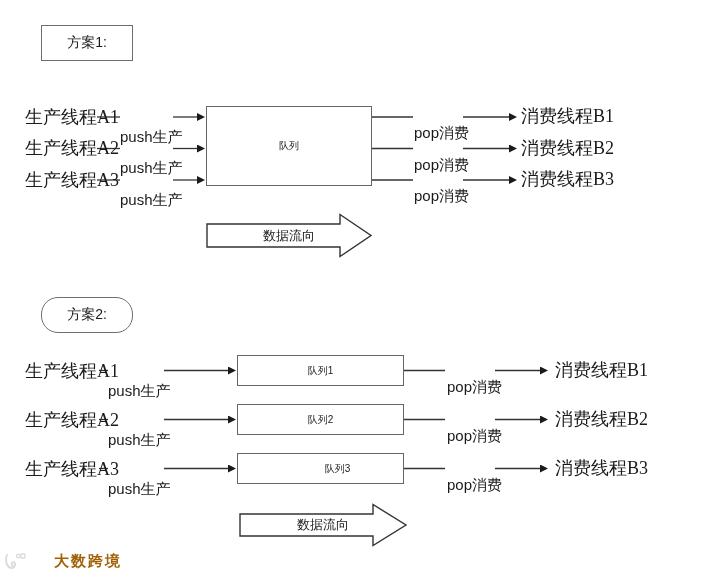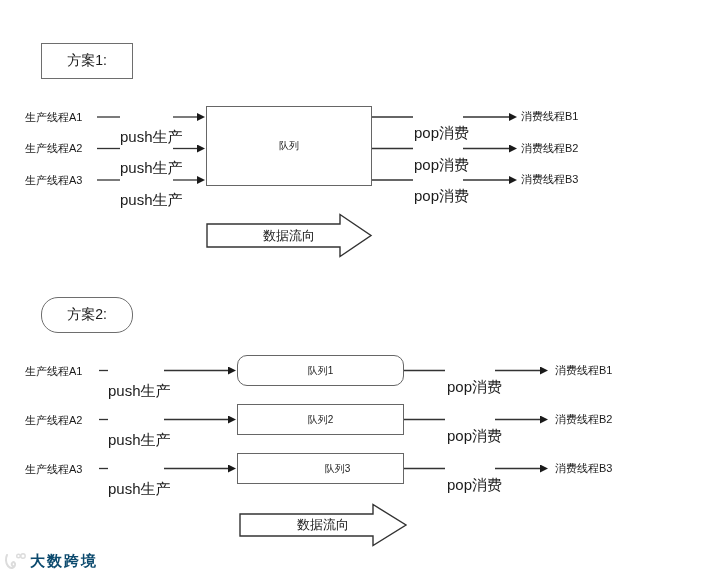--- a/index.html
+++ b/index.html
@@ -7,21 +7,21 @@
   .stage {
     position:relative;
     width:703px; height:576px;
     background:#ffffff;
     font-family:"Liberation Sans","DejaVu Sans",sans-serif;
     overflow:hidden;
   }
   .lines-layer { position:absolute; left:0; top:0; width:703px; height:576px; z-index:1; }
   .label {
     position:absolute; transform:translateY(-50%);
-    font-size:11px; color:#1a1a1a; white-space:nowrap; z-index:2;
+    font-size:18px; color:#1a1a1a; white-space:nowrap; z-index:2;font-family:Liberation Serif, serif;
   }
   .small-label {
     position:absolute; transform:translateY(-50%);
     font-size:15px; color:#1a1a1a; white-space:nowrap; z-index:2; text-align:center;margin-top:17px;
   }
   .box {
     position:absolute; background:#ffffff;
     border:1.5px solid #666666;
     display:flex; align-items:center; justify-content:center;
     font-size:10px; color:#1a1a1a; z-index:2;
@@ -36,21 +36,22 @@
     position:absolute; transform:translateY(-50%);
     font-size:13px; color:#1a1a1a; text-align:center; z-index:3;
   }
   .watermark {
     position:absolute; left:4px; top:551px; height:21px;
     display:flex; align-items:center; gap:4px;
     color:#dcdcdc; z-index:2;
   }
   .watermark-text {
     font-size:15px; font-weight:bold; letter-spacing:2px;
-    color:#0c4a6e;
+    color:#a16207;
+    margin-left:24px;
   }
 </style>
 </head>
 <body>
 
 <div class="stage">
 
   <svg class="lines-layer" width="703" height="576" viewBox="0 0 703 576">
     <defs>
       <marker id="ah" markerWidth="9" markerHeight="8" refX="1" refY="4" orient="auto" markerUnits="userSpaceOnUse">
@@ -89,21 +90,21 @@
       <line x1="99" y1="468.5" x2="108" y2="468.5"></line>
       <line x1="164" y1="468.5" x2="229" y2="468.5" marker-end="url(#ah)"></line>
       <line x1="404" y1="468.5" x2="445" y2="468.5"></line>
       <line x1="495" y1="468.5" x2="541" y2="468.5" marker-end="url(#ah)"></line>
     </g>
 
     <path d="M207,224 L340,224 L340,214.5 L371,235.5 L340,256.5 L340,247 L207,247 Z" fill="#ffffff" stroke="#333333" stroke-width="1.4" stroke-linejoin="miter"></path>
     <path d="M240,514 L373,514 L373,504.5 L406,525 L373,545.5 L373,536 L240,536 Z" fill="#ffffff" stroke="#333333" stroke-width="1.4" stroke-linejoin="miter"></path>
   </svg>
 
-  <div class="title-box" style="left:41px; top:43px; width:92px; height:36px;">
+  <div class="title-box" style="left:41px; top:25px; width:92px; height:36px;">
     <span>方案1:</span>
   </div>
 
   <div class="label" style="left:25px; top:117px;">生产线程A1</div>
   <div class="label" style="left:25px; top:148px;">生产线程A2</div>
   <div class="label" style="left:25px; top:180px;">生产线程A3</div>
 
   <div class="small-label" style="left:120px; top:120px;">push生产</div>
   <div class="small-label" style="left:120px; top:151px;">push生产</div>
   <div class="small-label" style="left:120px; top:183px;">push生产</div>
@@ -127,21 +128,21 @@
   </div>
 
   <div class="label" style="left:25px; top:370.5px;">生产线程A1</div>
   <div class="label" style="left:25px; top:419.5px;">生产线程A2</div>
   <div class="label" style="left:25px; top:468.5px;">生产线程A3</div>
 
   <div class="small-label" style="left:108px; top:373.5px;">push生产</div>
   <div class="small-label" style="left:108px; top:422.5px;">push生产</div>
   <div class="small-label" style="left:108px; top:471.5px;">push生产</div>
 
-  <div class="box" style="left:237px; top:355px; width:167px; height:31px;border-radius:10px;">
+  <div class="box" style="left:237px; top:355px; width:167px; height:31px;">
     <span>队列1</span>
   </div>
   <div class="box" style="left:237px; top:404px; width:167px; height:31px;">
     <span>队列2</span>
   </div>
   <div class="box" style="left:237px; top:453px; width:167px; height:31px;padding-left:34px;">
     <span>队列3</span>
   </div>
 
   <div class="small-label" style="left:447px; top:370px;">pop消费</div>

